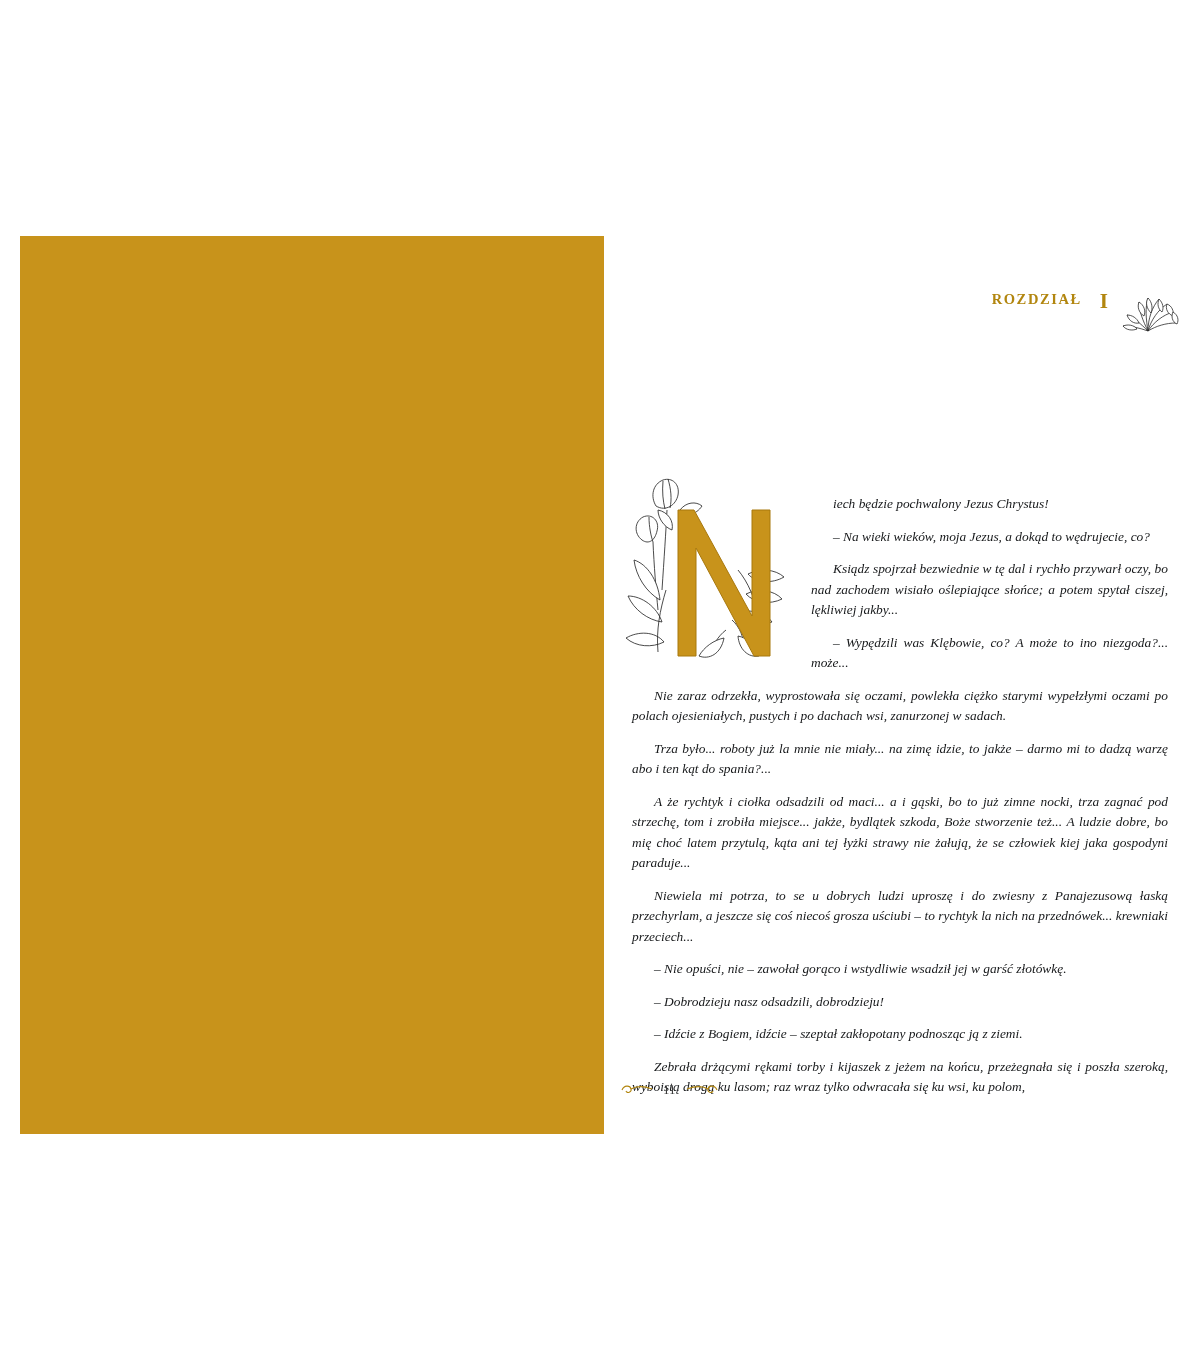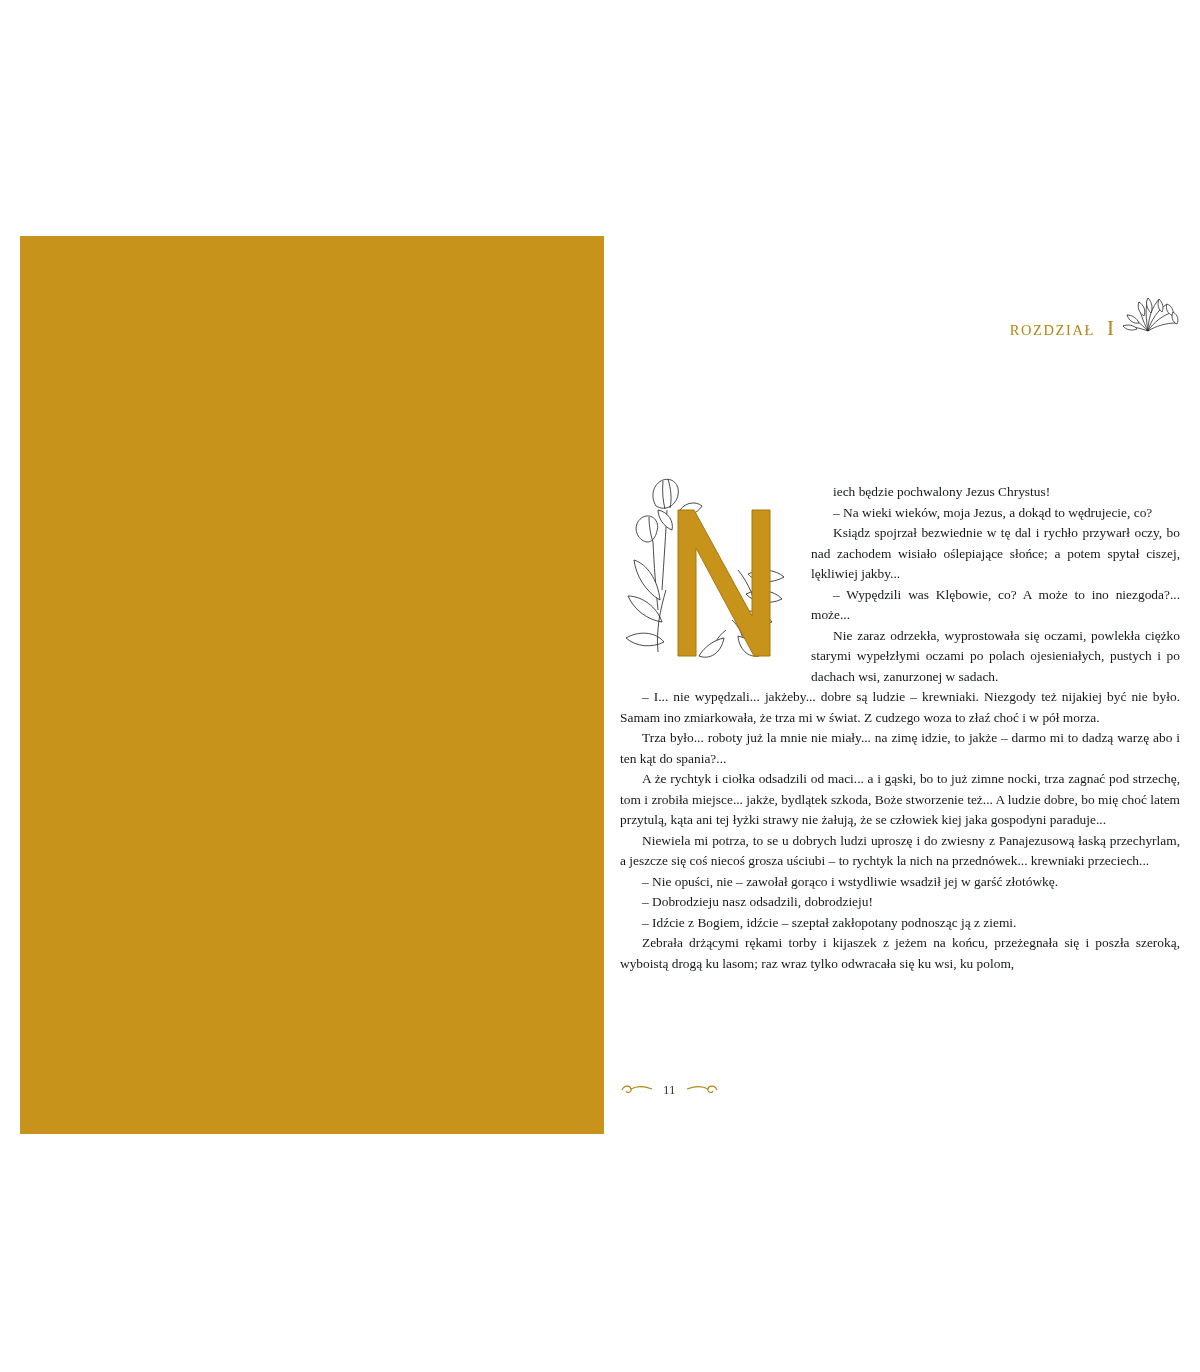--- a/index.html
+++ b/index.html
@@ -33,22 +33,23 @@
     width: 560px;
     height: 898px;
   }
 
   
   .chapter-head {
     position: absolute;
     right: 0px;
     top: 55px;
     display: flex;
-    align-items: flex-end;
-    gap: 10px;
+    align-items: flex-start;
+    gap: 16px;
+    font-weight: bold;
   }
   .chapter-label {
     font-family: "Liberation Serif", serif;
     font-size: 14.5px;
     letter-spacing: 1.6px;
     color: #b2860f;
     font-variant: small-caps;
     text-transform: uppercase;
     white-space: nowrap;
   }
@@ -69,22 +70,23 @@
     position: absolute;
     left: 0px;
     top: 246px;
     width: 560px;
     font-size: 13.4px;
     line-height: 1.53;
     text-align: justify;
     color: #16181a;
   }
   .body-text p {
-    margin: 0;
+    margin: 12px;
     text-indent: 22px;
+    font-style: italic;
   }
 
   
   .dropcap-wrap {
     float: left;
     width: 185px;
     height: 196px;
     margin: 0 6px 0 0;
     position: relative;
   }
@@ -190,21 +192,20 @@
           <path d="M58 40 L58 186 L76 186 L76 78 L134 186 L150 186 L150 40 L132 40 L132 146 L74 40 Z" fill="none" stroke="#a8780d" stroke-width="1"></path>
         </g>
       </svg>
     </div>
 
     <p class="lead">iech będzie pochwalony Jezus Chrystus!</p>
     <p>– Na wieki wieków, moja Jezus, a dokąd to wędrujecie, co?</p>
     <p>Ksiądz spojrzał bezwiednie w tę dal i rychło przywarł oczy, bo nad zachodem wisiało oślepiające słońce; a potem spytał ciszej, lękliwiej jakby...</p>
     <p>– Wypędzili was Klębowie, co? A może to ino niezgoda?... może...</p>
     <p>Nie zaraz odrzekła, wyprostowała się oczami, powlekła ciężko starymi wypełzłymi oczami po polach ojesieniałych, pustych i po dachach wsi, zanurzonej w sadach.</p>
-    <p>– I... nie wypędzali... jakżeby... dobre są ludzie – krewniaki. Niezgody też nijakiej być nie było. Samam ino zmiarkowała, że trza mi w świat. Z cudzego woza to złaź choć i w pół morza.</p>
     <p>Trza było... roboty już la mnie nie miały... na zimę idzie, to jakże – darmo mi to dadzą warzę abo i ten kąt do spania?...</p>
     <p>A że rychtyk i ciołka odsadzili od maci... a i gąski, bo to już zimne nocki, trza zagnać pod strzechę, tom i zrobiła miejsce... jakże, bydlątek szkoda, Boże stworzenie też... A ludzie dobre, bo mię choć latem przytulą, kąta ani tej łyżki strawy nie żałują, że se człowiek kiej jaka gospodyni paraduje...</p>
     <p>Niewiela mi potrza, to se u dobrych ludzi uproszę i do zwiesny z Panajezusową łaską przechyrlam, a jeszcze się coś niecoś grosza uściubi – to rychtyk la nich na przednówek... krewniaki przeciech...</p>
     <p>– Nie opuści, nie – zawołał gorąco i wstydliwie wsadził jej w garść złotówkę.</p>
     <p>– Dobrodzieju nasz odsadzili, dobrodzieju!</p>
     <p>– Idźcie z Bogiem, idźcie – szeptał zakłopotany podnosząc ją z ziemi.</p>
     <p>Zebrała drżącymi rękami torby i kijaszek z jeżem na końcu, przeżegnała się i poszła szeroką, wyboistą drogą ku lasom; raz wraz tylko odwracała się ku wsi, ku polom,</p>
   </div>
 
   <div class="folio">

